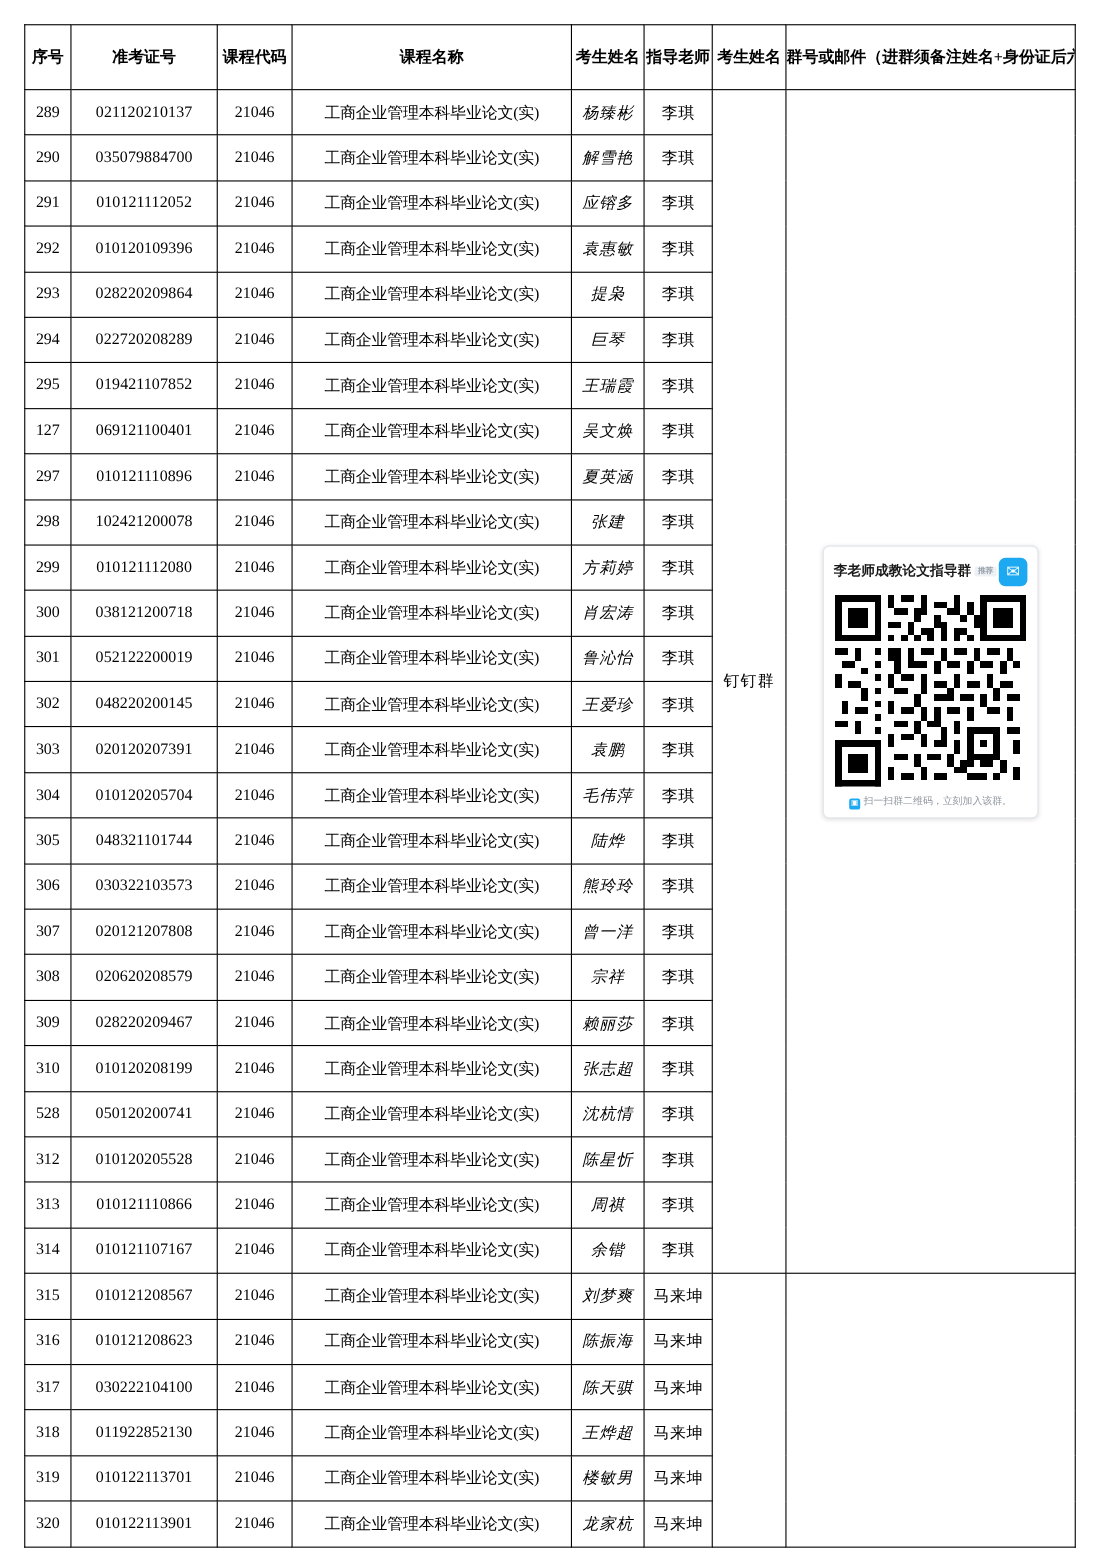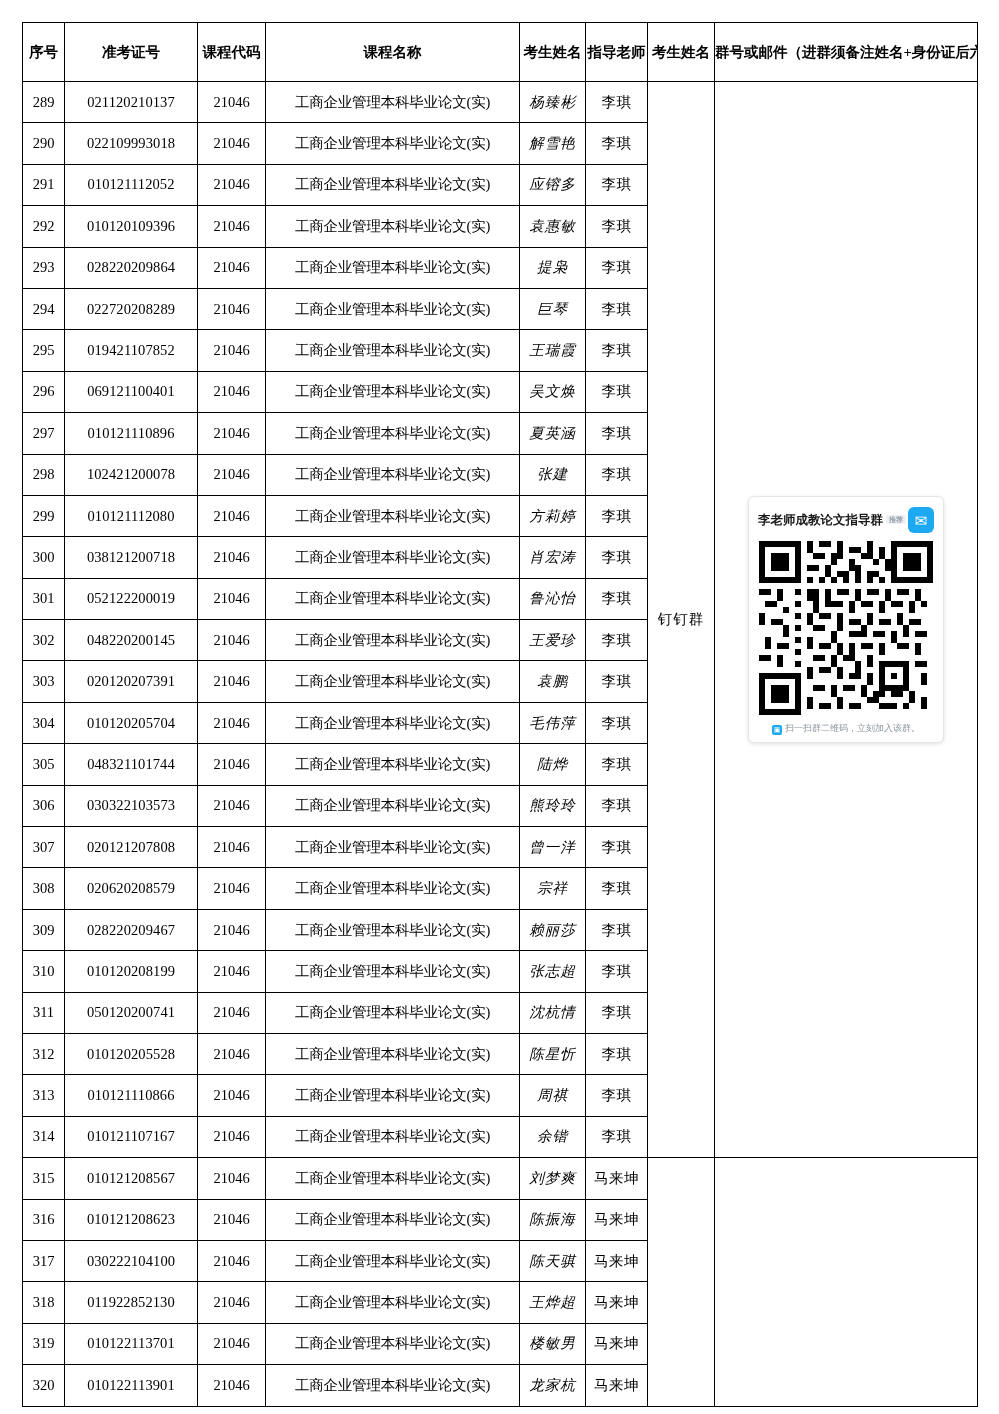--- a/index.html
+++ b/index.html
@@ -345,21 +345,21 @@
             </div>
             <div class="qr-foot">
               <span class="scan-badge">▣</span><span>扫一扫群二维码，立刻加入该群。</span>
             </div>
           </div>
         </td>
       </tr>
 
       <tr>
         <td>290</td>
-        <td class="ticket">022109993018</td>
+        <td class="ticket">035079884700</td>
         <td>21046</td>
         <td class="course">工商企业管理本科毕业论文(实)</td>
         <td class="name">解雪艳</td>
         <td class="teacher">李琪</td>
       </tr>
       <tr>
         <td>291</td>
         <td class="ticket">010121112052</td>
         <td>21046</td>
         <td class="course">工商企业管理本科毕业论文(实)</td>
@@ -392,21 +392,21 @@
       </tr>
       <tr>
         <td>295</td>
         <td class="ticket">019421107852</td>
         <td>21046</td>
         <td class="course">工商企业管理本科毕业论文(实)</td>
         <td class="name">王瑞霞</td>
         <td class="teacher">李琪</td>
       </tr>
       <tr>
-        <td>296</td>
+        <td>127</td>
         <td class="ticket">069121100401</td>
         <td>21046</td>
         <td class="course">工商企业管理本科毕业论文(实)</td>
         <td class="name">吴文焕</td>
         <td class="teacher">李琪</td>
       </tr>
       <tr>
         <td>297</td>
         <td class="ticket">010121110896</td>
         <td>21046</td>
@@ -512,21 +512,21 @@
       </tr>
       <tr>
         <td>310</td>
         <td class="ticket">010120208199</td>
         <td>21046</td>
         <td class="course">工商企业管理本科毕业论文(实)</td>
         <td class="name">张志超</td>
         <td class="teacher">李琪</td>
       </tr>
       <tr>
-        <td>311</td>
+        <td>528</td>
         <td class="ticket">050120200741</td>
         <td>21046</td>
         <td class="course">工商企业管理本科毕业论文(实)</td>
         <td class="name">沈杭情</td>
         <td class="teacher">李琪</td>
       </tr>
       <tr>
         <td>312</td>
         <td class="ticket">010120205528</td>
         <td>21046</td>

